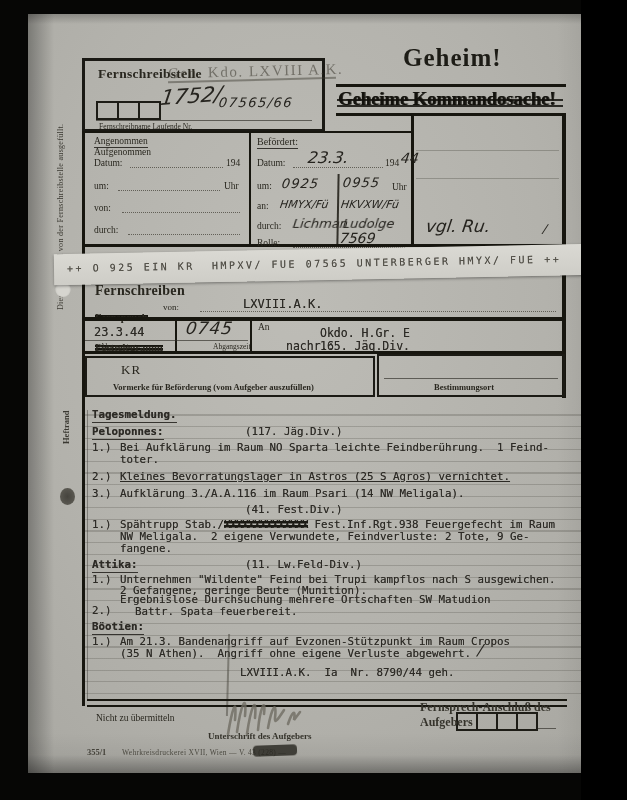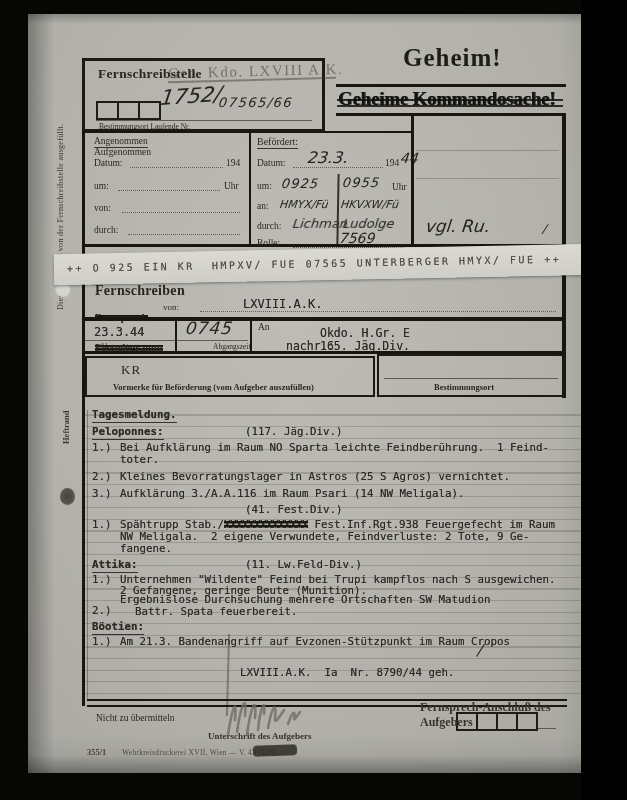--- a/index.html
+++ b/index.html
@@ -59,21 +59,21 @@
   <div class="abs" style="left:87px;top:410px;width:1px;height:290px;background:rgba(45,43,37,.4);"></div>
 
   <div class="abs" style="left:82px;top:58px;width:243px;height:74px;border:3px solid #1a1914;box-sizing:border-box;">
     <span class="abs lbl" style="left:13px;top:5px;font-size:13.5px;font-weight:bold;letter-spacing:.3px;">Fernschreibstelle</span>
     <span class="abs boxcell" style="left:11px;top:40px;width:19px;height:15px;"></span>
     <span class="abs boxcell" style="left:32px;top:40px;width:19px;height:15px;"></span>
     <span class="abs boxcell" style="left:53px;top:40px;width:19px;height:15px;"></span>
     <span class="abs hw" style="left:76px;top:23px;font-size:21px;transform:skewX(-12deg) rotate(-4deg);">1752/</span>
     <span class="abs hw" style="left:134px;top:34px;font-size:13px;letter-spacing:1.5px;">07565/66</span>
     <div class="abs thin" style="left:11px;top:59px;width:216px;height:1px;"></div>
-    <span class="abs lbl" style="left:14px;top:61px;font-size:7.5px;">Bestimmungsort Laufende Nr.</span>
+    <span class="abs lbl" style="left:14px;top:61px;font-size:7.5px;">Fernschreibname Laufende Nr.</span>
   </div>
 
   <div class="abs" style="left:168px;top:63px;font-family:'Liberation Serif',serif;font-size:15px;letter-spacing:1.5px;color:rgba(58,55,46,.55);transform:rotate(-1.5deg);white-space:nowrap;">Gen. Kdo. LXVIII A.K.</div>
   <div class="abs" style="left:168px;top:79px;width:168px;height:1.6px;background:rgba(58,55,46,.45);transform:rotate(-1.5deg);"></div>
 
   <div class="abs lbl" style="left:403px;top:44px;font-size:25px;font-weight:600;letter-spacing:1px;color:#1d1c16;">Geheim!</div>
   <div class="abs" style="left:584px;top:56px;width:10px;height:2px;background:#2b2a23;transform:rotate(-10deg);"></div>
   <div class="abs hline" style="left:336px;top:84px;width:230px;height:2.5px;"></div>
   <div class="abs lbl" style="left:338px;top:89px;font-size:18.5px;font-weight:bold;color:#14130e;white-space:nowrap;text-shadow:1.1px 0 0 rgba(20,19,14,.8);">Geheime Kommandosache!</div>
   <div class="abs" style="left:337px;top:99px;width:226px;height:1.8px;background:rgba(19,18,13,.85);"></div>
@@ -164,21 +164,21 @@
   <div class="bodyline mono" style="left:92px;top:408px;"><span class="u" style="font-weight:bold;">Tagesmeldung.</span></div>
 
   <div class="bodyline mono" style="left:92px;top:425px;"><span class="u" style="font-weight:bold;">Peloponnes:</span></div>
   <div class="bodyline mono" style="left:245px;top:425px;">(117. Jäg.Div.)</div>
 
   <div class="bodyline mono" style="left:92px;top:441px;">1.)</div>
   <div class="bodyline mono" style="left:120px;top:441px;">Bei Aufklärung im Raum NO Sparta leichte Feindberührung.  1 Feind-</div>
   <div class="bodyline mono" style="left:120px;top:453px;">toter.</div>
 
   <div class="bodyline mono" style="left:92px;top:470px;">2.)</div>
-  <div class="bodyline mono" style="left:120px;top:470px;">Kleines Bevorratungslager in Astros (25 S Agros) vernichtet.</div>
+  <div class="bodyline mono" style="left:120px;top:470px;text-decoration:underline;">Kleines Bevorratungslager in Astros (25 S Agros) vernichtet.</div>
 
   <div class="bodyline mono" style="left:92px;top:487px;">3.)</div>
   <div class="bodyline mono" style="left:120px;top:487px;">Aufklärung 3./A.A.116 im Raum Psari (14 NW Meligala).</div>
 
   <div class="bodyline mono" style="left:245px;top:503px;">(41. Fest.Div.)</div>
 
   <div class="bodyline mono" style="left:92px;top:518px;">1.)</div>
   <div class="bodyline mono" style="left:120px;top:518px;"><span>Spähtrupp Stab./</span><span class="otype">XXXXXXXXXXXXXX</span><span> Fest.Inf.Rgt.938 Feuergefecht im Raum</span></div>
   <div class="bodyline mono" style="left:120px;top:530px;">NW Meligala.  2 eigene Verwundete, Feindverluste: 2 Tote, 9 Ge-</div>
   <div class="bodyline mono" style="left:120px;top:542px;">fangene.</div>
@@ -191,20 +191,21 @@
   <div class="bodyline mono" style="left:120px;top:584px;">2 Gefangene, geringe Beute (Munition).</div>
   <div class="bodyline mono" style="left:120px;top:593px;">Ergebnislose Durchsuchung mehrere Ortschaften SW Matudion</div>
 
   <div class="bodyline mono" style="left:92px;top:604px;">2.)</div>
   <div class="bodyline mono" style="left:120px;top:605px;margin-left:15px;">Battr. Spata feuerbereit.</div>
 
   <div class="bodyline mono" style="left:92px;top:620px;"><span class="u" style="font-weight:bold;">Böotien:</span></div>
 
   <div class="bodyline mono" style="left:92px;top:635px;">1.)</div>
   <div class="bodyline mono" style="left:120px;top:635px;">Am 21.3. Bandenangriff auf Evzonen-Stützpunkt im Raum Cropos</div>
+  <div class="bodyline mono" style="left:120px;top:647px;">(35 N Athen).  Angriff ohne eigene Verluste abgewehrt.</div>
   <span class="abs hw" style="left:478px;top:641px;font-size:15px;">/</span>
 
   <div class="bodyline mono" style="left:240px;top:666px;">LXVIII.A.K.  Ia  Nr. 8790/44 geh.</div>
 
   <div class="abs" style="left:227px;top:634px;width:1.5px;height:82px;background:rgba(60,57,48,.45);transform:rotate(1.5deg);"></div>
 
   <div class="abs hline" style="left:87px;top:699px;width:480px;height:2.2px;"></div>
   <div class="abs hline" style="left:87px;top:705px;width:480px;height:2.2px;"></div>
 
   <span class="abs lbl" style="left:96px;top:713px;font-size:9.5px;">Nicht zu übermitteln</span>

